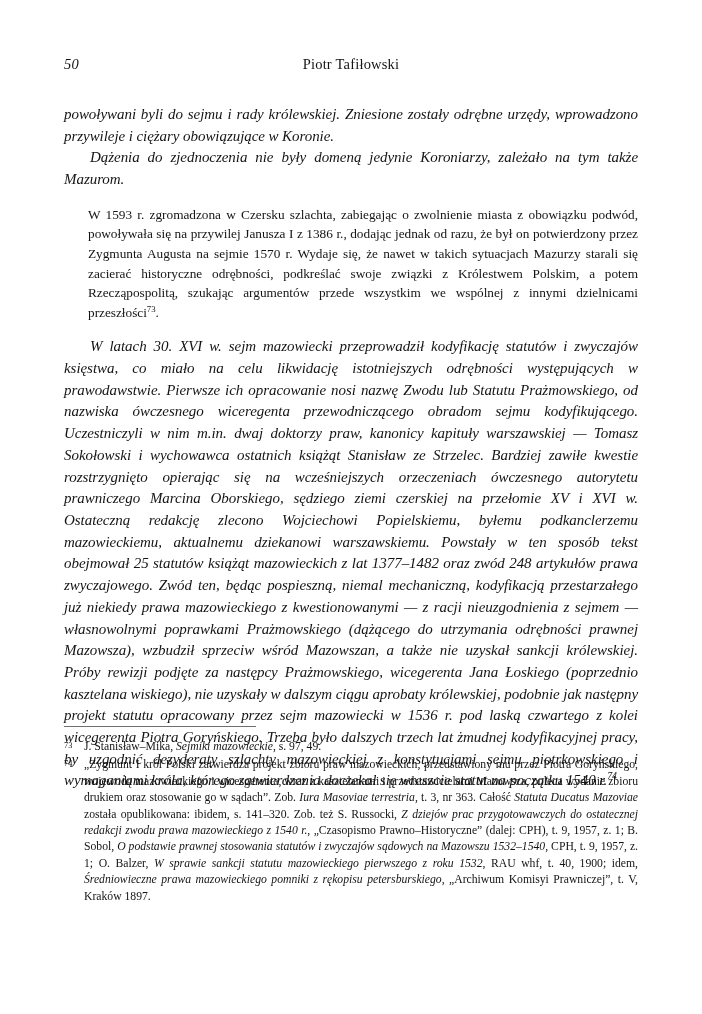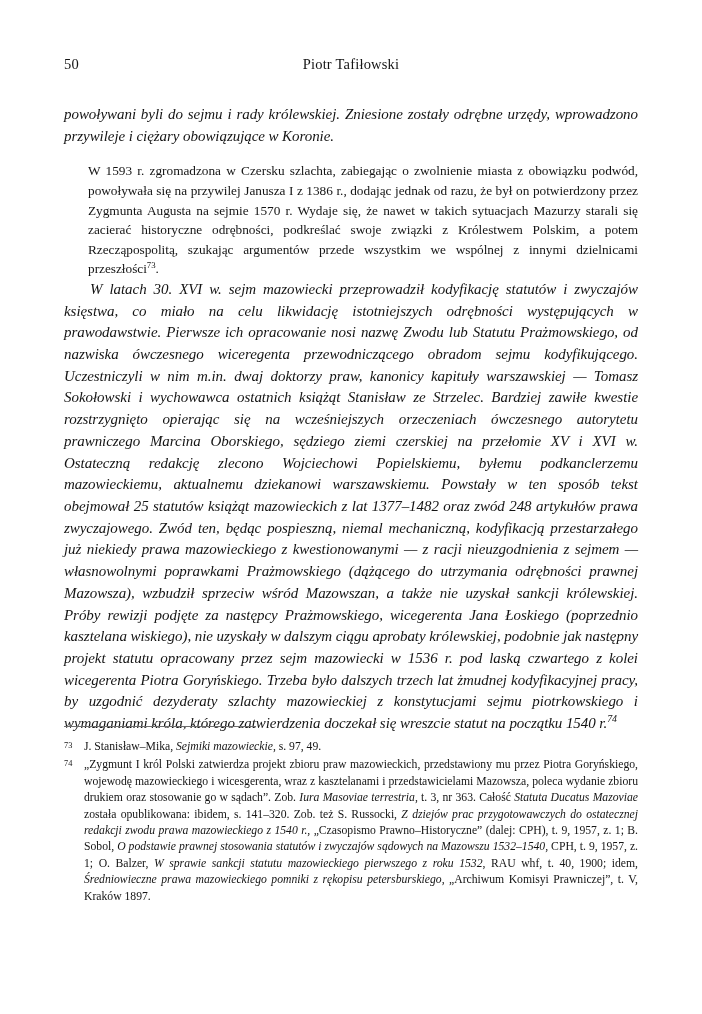--- a/index.html
+++ b/index.html
@@ -23,20 +23,21 @@
     left: 64px;
     top: 56px;
     width: 574px;
     height: 20px;
   }
   .folio {
     position: absolute;
     left: 0;
     top: 0;
     font-size: 14.5px;
+    font-style: italic;
     letter-spacing: 0.3px;
   }
   .head-title {
     position: absolute;
     left: 0;
     top: 0;
     width: 574px;
     text-align: center;
     font-size: 14.5px;
     letter-spacing: 0.2px;
@@ -62,20 +63,21 @@
     letter-spacing: -0.05px;
     word-spacing: -0.1px;
     font-style: italic;
   }
   .indent {
     text-indent: 26px;
   }
 
   .quote-block {
     margin-top: 14px;
+    margin-bottom: 14px;
     padding-left: 24px;
     padding-right: 0px;
   }
   .quote-para {
     font-size: 13.3px;
     line-height: 19.6px;
     text-align: justify;
     letter-spacing: -0.02px;
   }
 
@@ -123,20 +125,21 @@
 
   <div class="running-head">
     <span class="folio">50</span>
     <span class="head-title">Piotr Tafiłowski</span>
   </div>
 
   <div class="textframe">
 
     <p class="body-para">powoływani byli do sejmu i rady królewskiej. Zniesione zostały odrębne urzędy, wprowadzono przywileje i ciężary obowiązujące w Koronie.</p>
 
+    <p class="body-para indent">Dążenia do zjednoczenia nie były domeną jedynie Koroniarzy, zależało na tym także Mazurom.</p>
 
     <div class="quote-block">
       <p class="quote-para"><span>W 1593 r. zgromadzona w Czersku szlachta, zabiegając o zwolnienie miasta z obowiązku podwód, powoływała się na przywilej Janusza I z 1386 r., dodając jednak od razu, że był on potwierdzony przez Zygmunta Augusta na sejmie 1570 r. Wydaje się, że nawet w takich sytuacjach Mazurzy starali się zacierać historyczne odrębności, podkreślać swoje związki z Królestwem Polskim, a potem Rzecząpospolitą, szukając argumentów przede wszystkim we wspólnej z innymi dzielnicami przeszłości</span><sup>73</sup><span>.</span></p>
     </div>
 
     <p class="body-para indent"><span>W latach 30. XVI w. sejm mazowiecki przeprowadził kodyfikację statutów i zwyczajów księstwa, co miało na celu likwidację istotniejszych odrębności występujących w prawodawstwie. Pierwsze ich opracowanie nosi nazwę Zwodu lub Statutu Prażmowskiego, od nazwiska ówczesnego wiceregenta przewodniczącego obradom sejmu kodyfikującego. Uczestniczyli w nim m.in. dwaj doktorzy praw, kanonicy kapituły warszawskiej — Tomasz Sokołowski i wychowawca ostatnich książąt Stanisław ze Strzelec. Bardziej zawiłe kwestie rozstrzygnięto opierając się na wcześniejszych orzeczeniach ówczesnego autorytetu prawniczego Marcina Oborskiego, sędziego ziemi czerskiej na przełomie XV i XVI w. Ostateczną redakcję zlecono Wojciechowi Popielskiemu, byłemu podkanclerzemu mazowieckiemu, aktualnemu dziekanowi warszawskiemu. Powstały w ten sposób tekst obejmował 25 statutów książąt mazowieckich z lat 1377–1482 oraz zwód 248 artykułów prawa zwyczajowego. Zwód ten, będąc pospieszną, niemal mechaniczną, kodyfikacją przestarzałego już niekiedy prawa mazowieckiego z kwestionowanymi — z racji nieuzgodnienia z sejmem — własnowolnymi poprawkami Prażmowskiego (dążącego do utrzymania odrębności prawnej Mazowsza), wzbudził sprzeciw wśród Mazowszan, a także nie uzyskał sankcji królewskiej. Próby rewizji podjęte za następcy Prażmowskiego, wicegerenta Jana Łoskiego (poprzednio kasztelana wiskiego), nie uzyskały w dalszym ciągu aprobaty królewskiej, podobnie jak następny projekt statutu opracowany przez sejm mazowiecki w 1536 r. pod laską czwartego z kolei wicegerenta Piotra Goryńskiego. Trzeba było dalszych trzech lat żmudnej kodyfikacyjnej pracy, by uzgodnić dezyderaty szlachty mazowieckiej z konstytucjami sejmu piotrkowskiego i wymaganiami króla, którego zatwierdzenia doczekał się wreszcie statut na początku 1540 r.</span><sup>74</sup></p>
 
   </div>
 
   <div class="footnotes">

